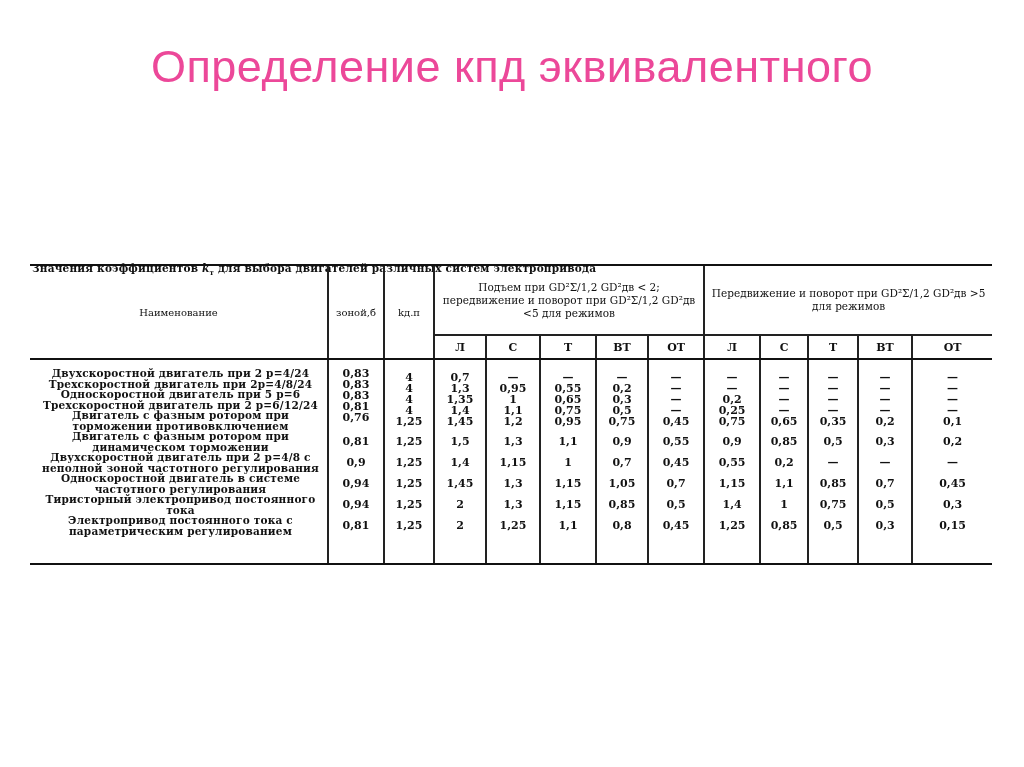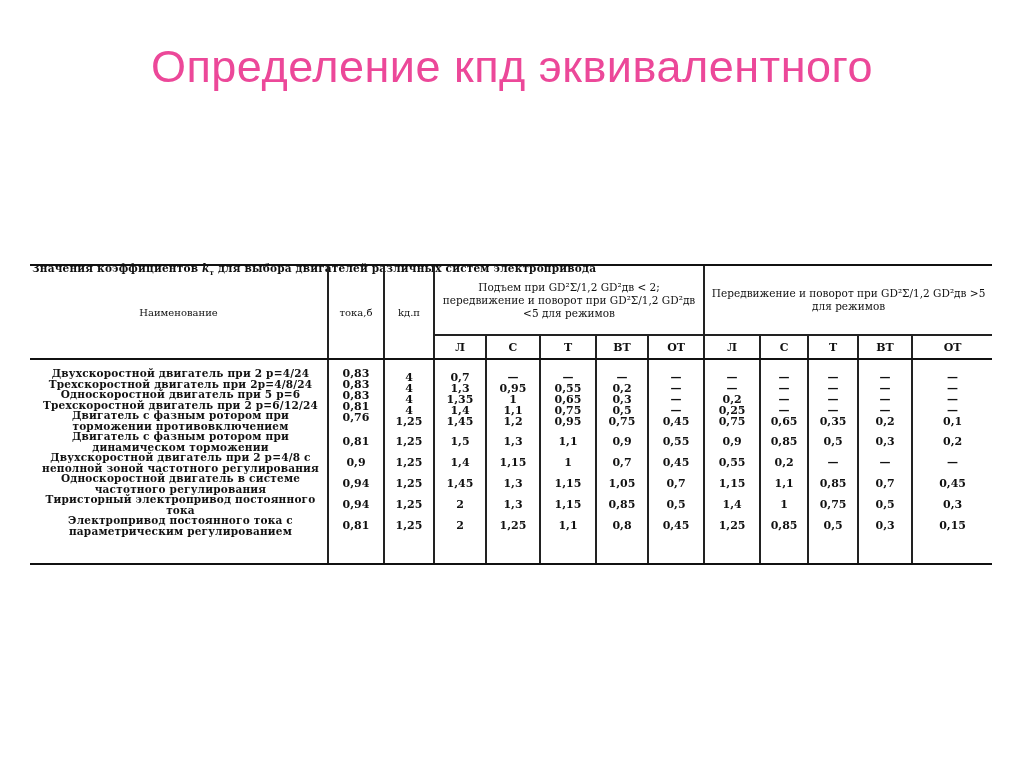--- a/index.html
+++ b/index.html
@@ -47,21 +47,21 @@
         <col style="width:56px">
       <col style="width:56px">
         <col style="width:48px">
         <col style="width:50px">
         <col style="width:54px">
         <col style="width:80px">
     </colgroup>
     <thead>
       <tr class="top">
         <th class="first tall" rowspan="2">Наименование</th>
-        <th class="tall" rowspan="2">тока,б</th>
+        <th class="tall" rowspan="2">зоной,б</th>
         <th class="tall" rowspan="2">kд.п</th>
         <th class="group" colspan="5">Подъем при GD²Σ/1,2 GD²дв &lt; 2; передвижение и поворот при GD²Σ/1,2 GD²дв &lt;5 для режимов</th>
         <th class="group" colspan="5">Передвижение и поворот при GD²Σ/1,2 GD²дв &gt;5 для режимов</th>
       </tr>
       <tr>
         <th class="sub">Л</th>
         <th class="sub">С</th>
         <th class="sub">Т</th>
         <th class="sub">ВТ</th>
         <th class="sub">ОТ</th>

